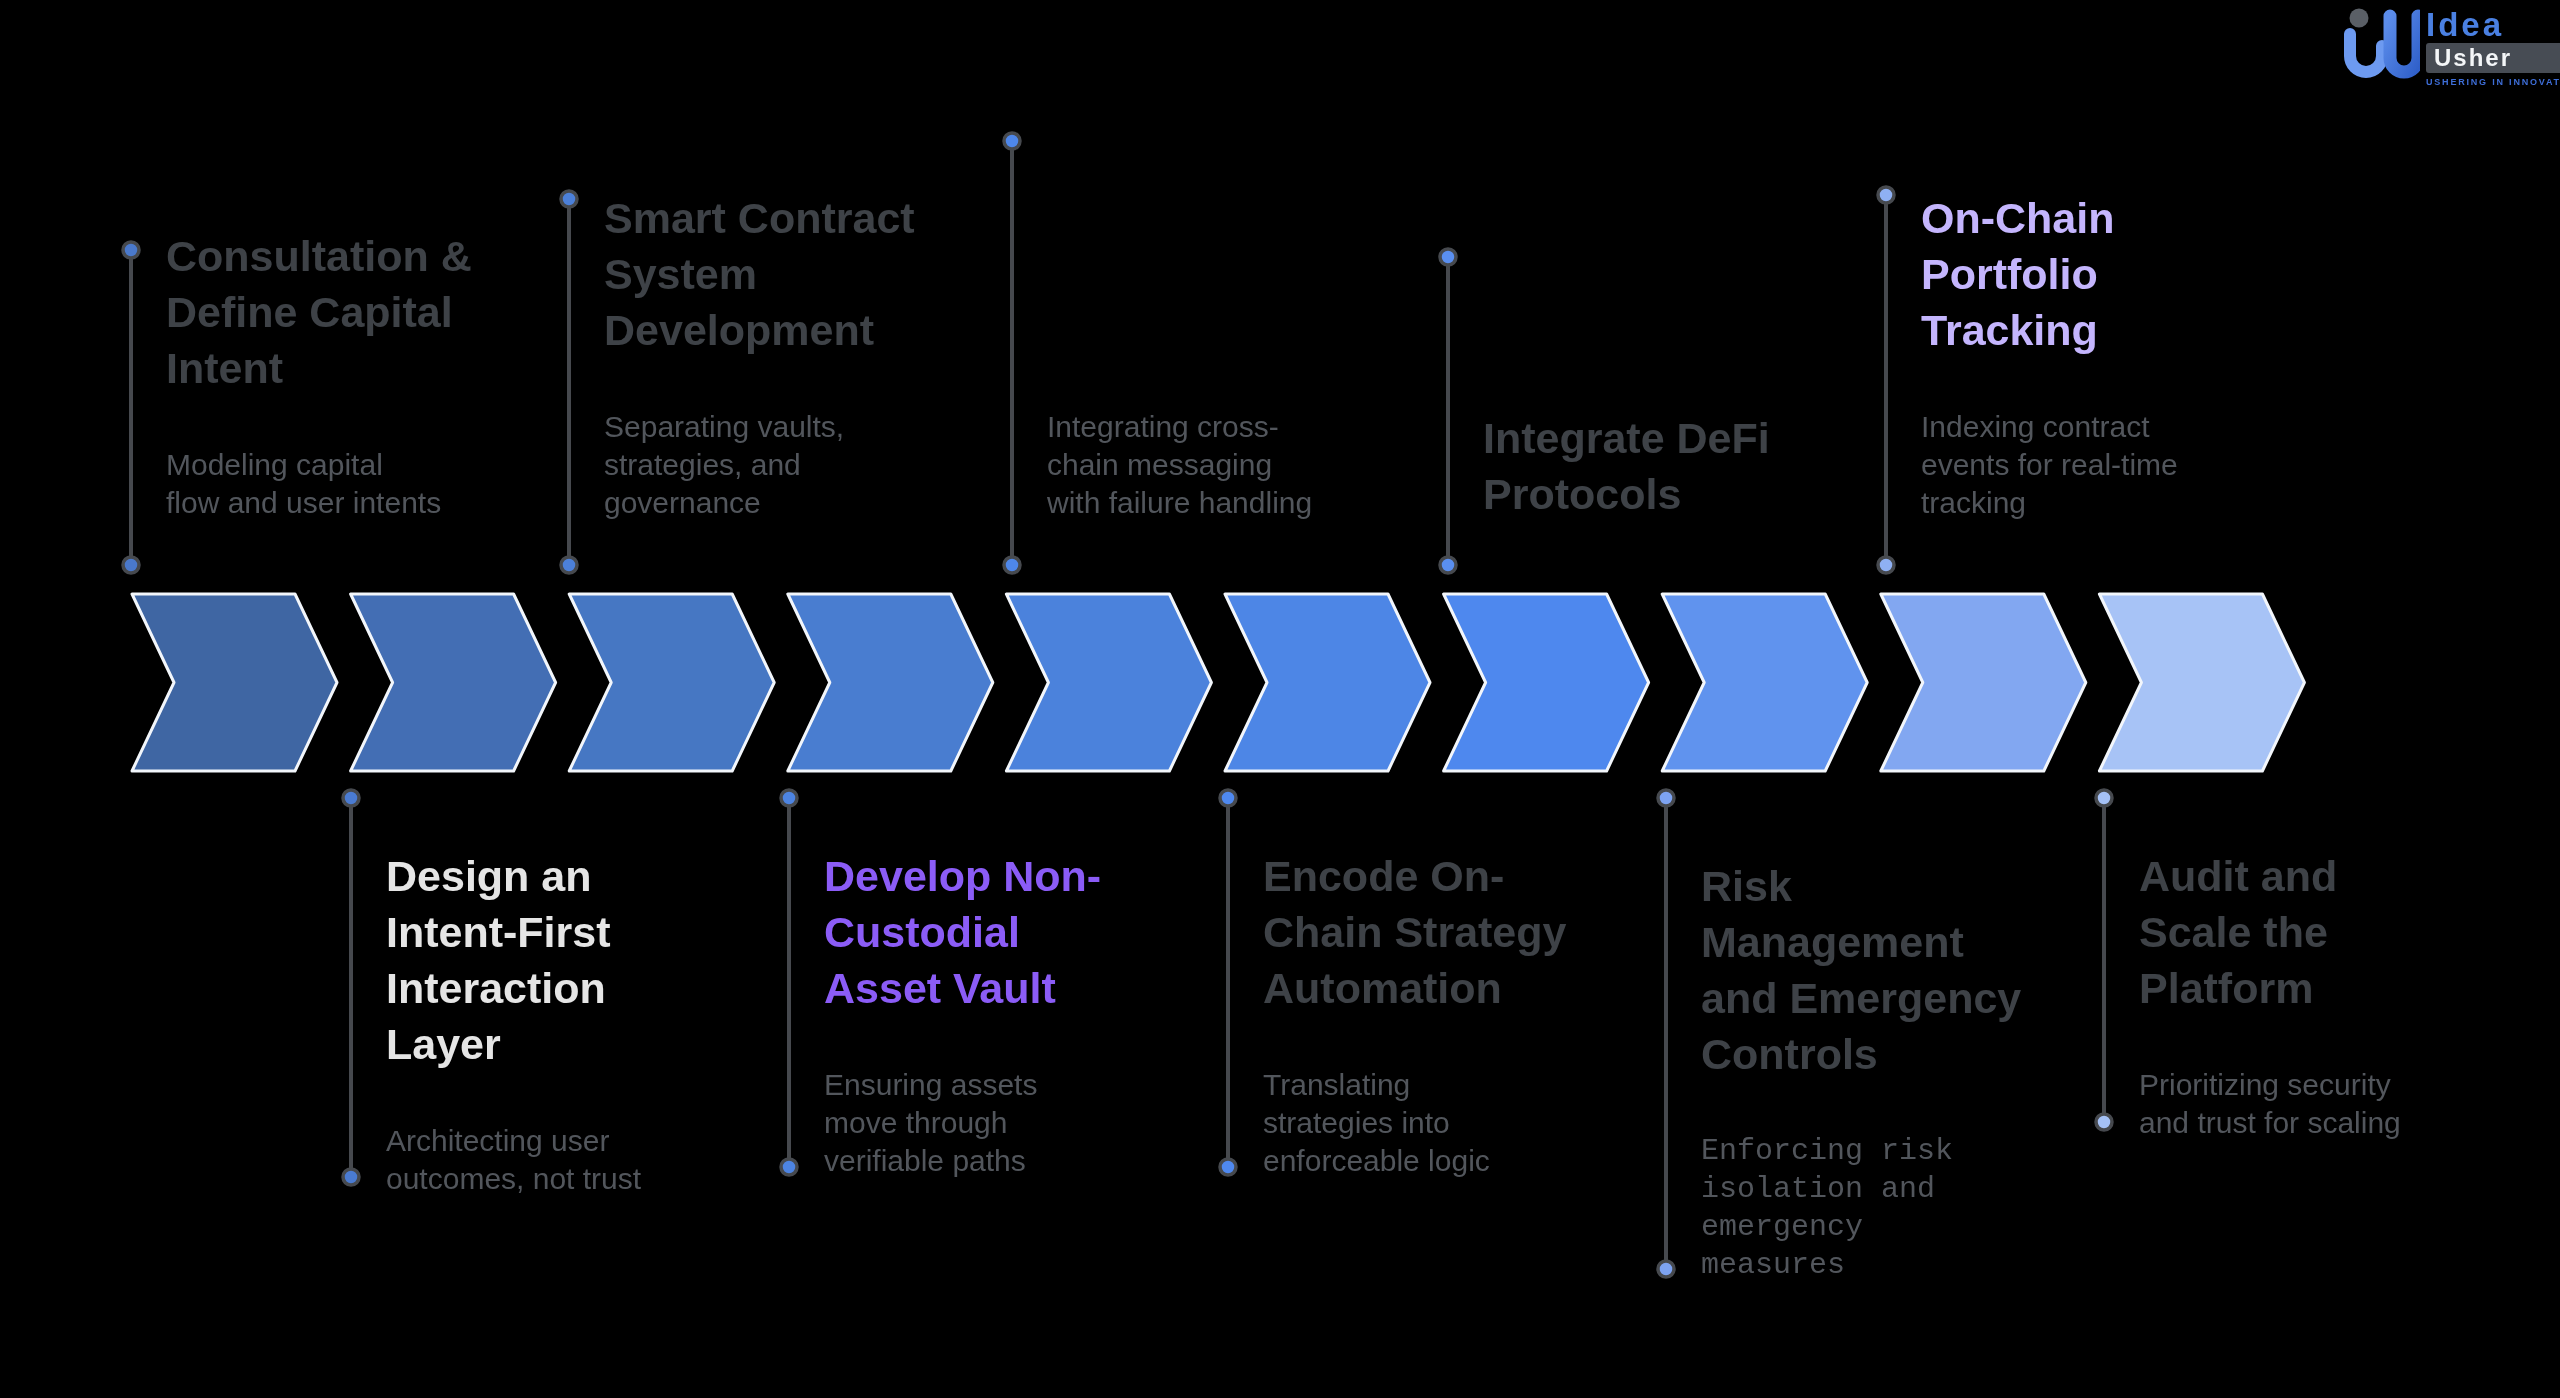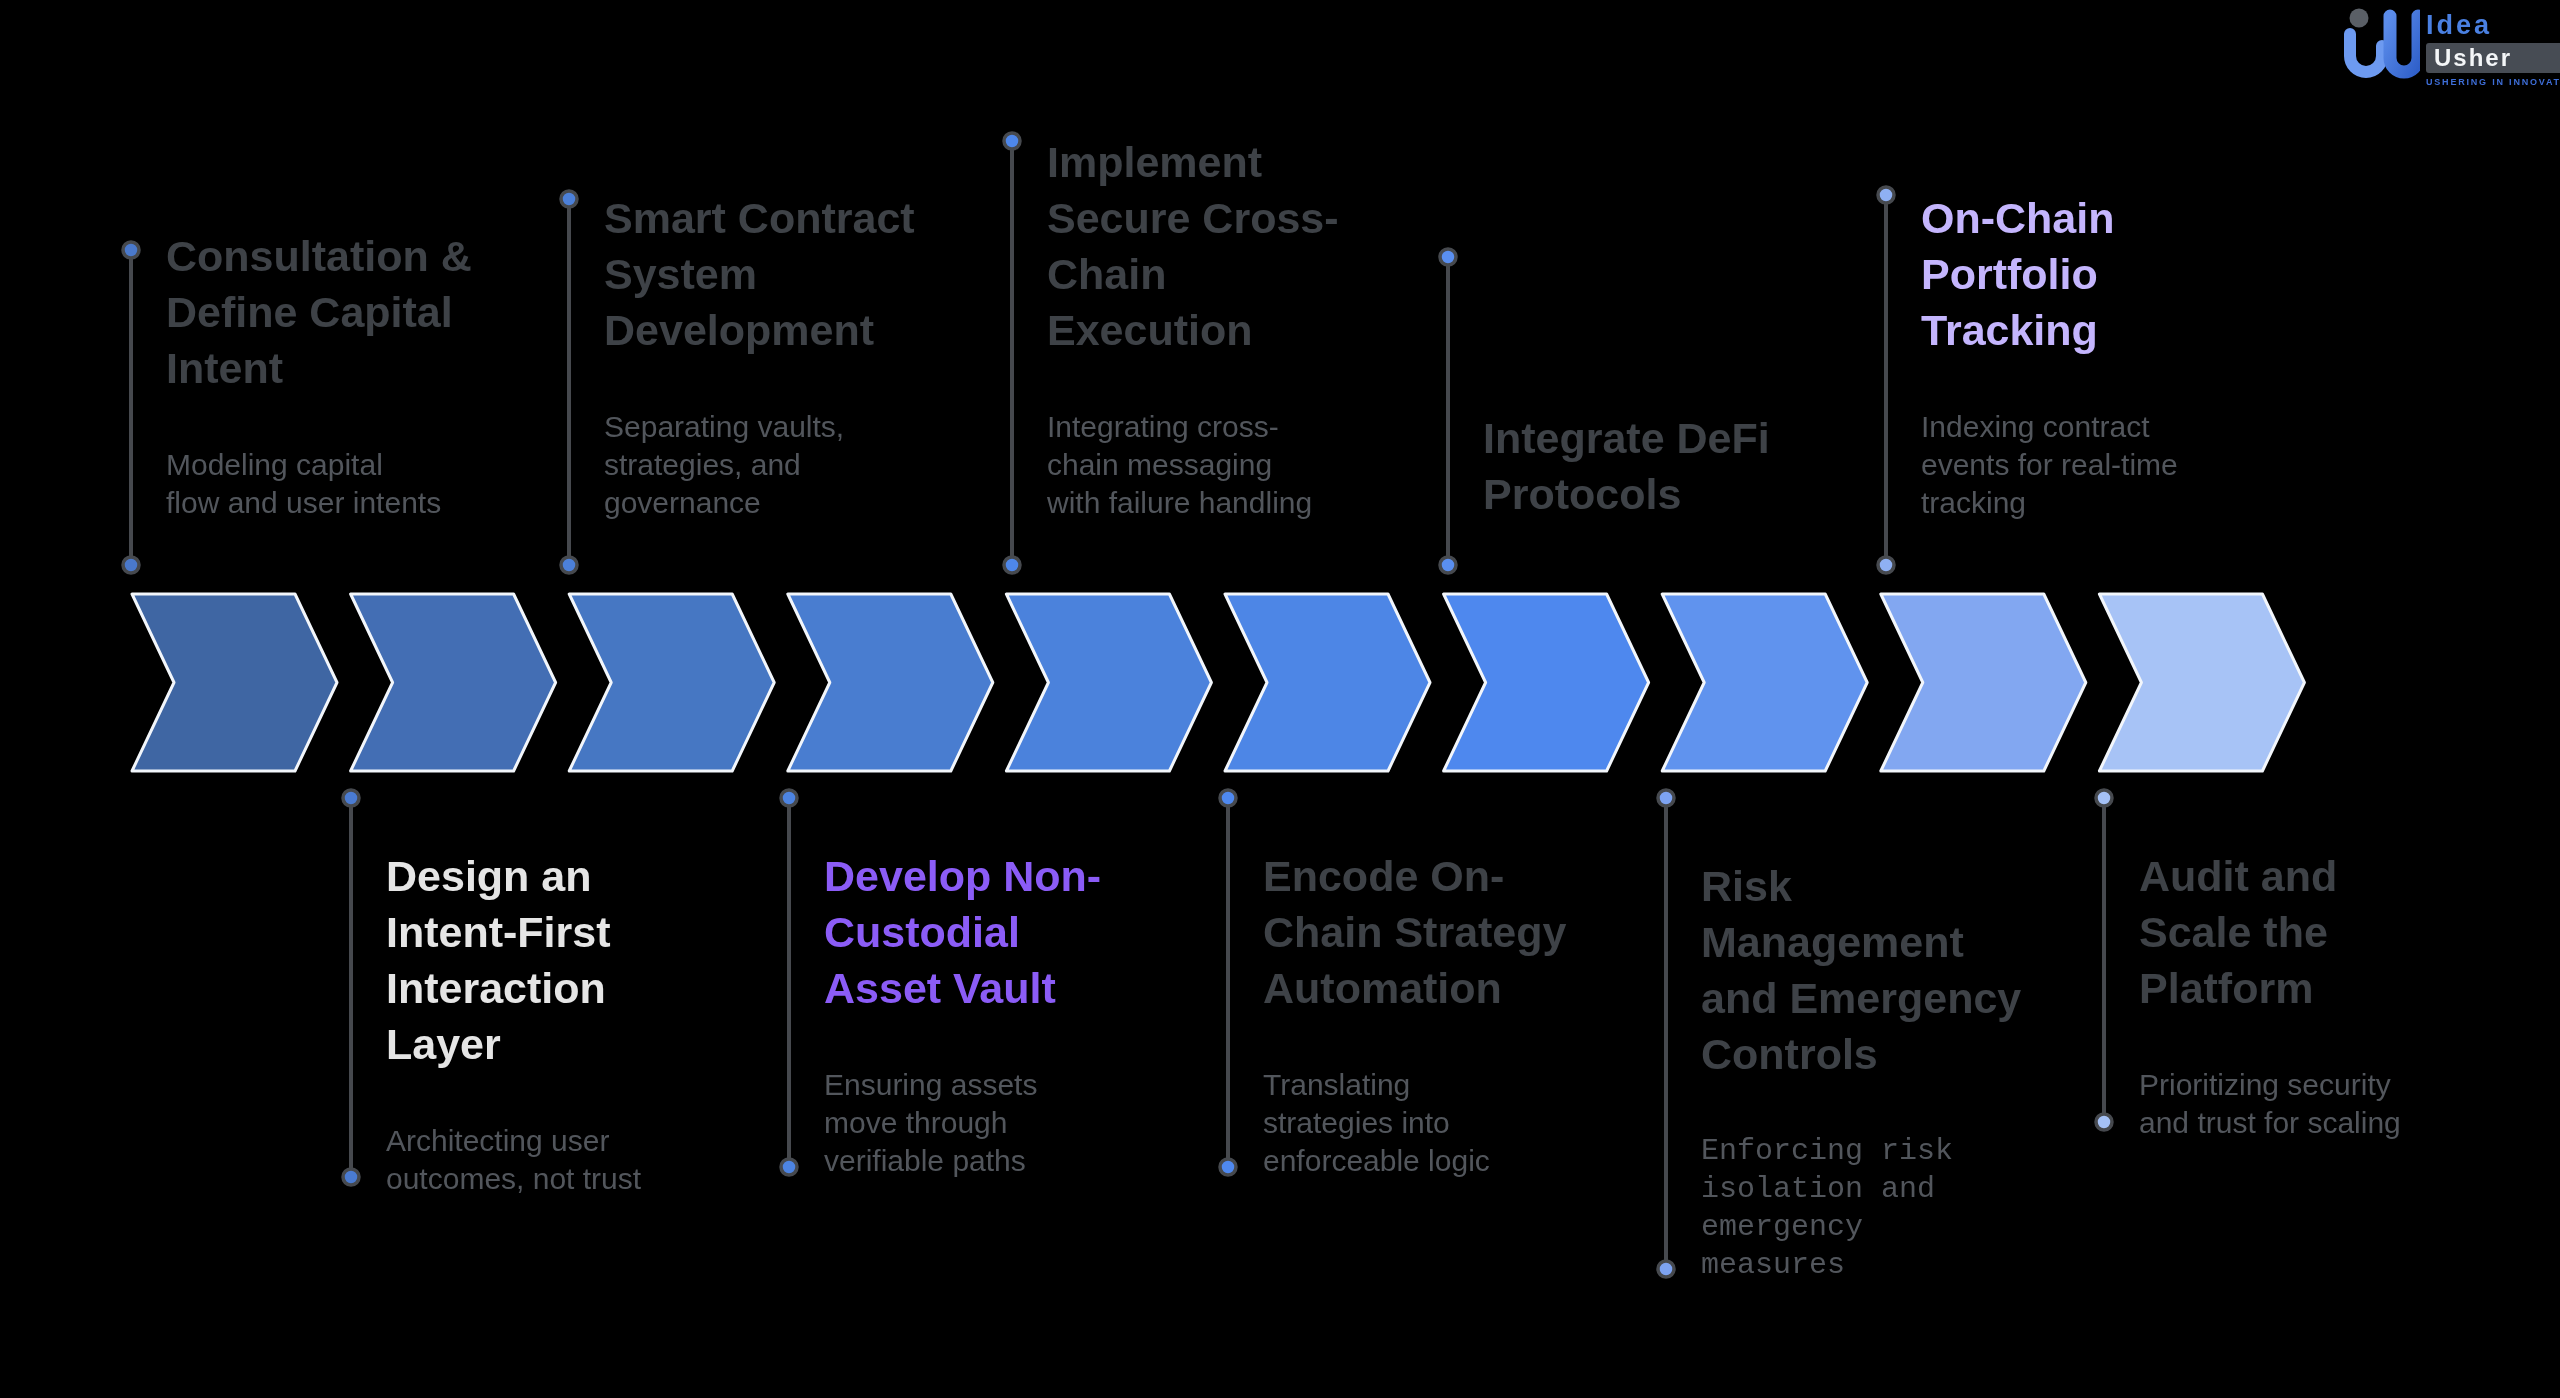--- a/index.html
+++ b/index.html
@@ -38,21 +38,21 @@
   }
   .logo-mark{width:82px;height:96px;flex:0 0 auto;}
   .logo-text{
     margin-left:6px;
     display:flex;
     flex-direction:column;
     align-items:flex-start;
     width:136px;
   }
   .logo-idea{
-    font-size:27px;
+    font-size:33px;
     font-weight:700;
     letter-spacing:3px;
     line-height:30px;
     margin-top:6px;
   }
   .logo-usher{
     font-size:24px;
     font-weight:700;
     letter-spacing:2px;
     line-height:27px;
@@ -127,24 +127,20 @@
     </div>
       <div class="step" style="left: 604px; bottom: 858px;">
       <div class="step-title" style="color: rgb(62, 66, 71);">Smart Contract
 System
 Development</div>
       <div class="step-desc" style="color: rgb(82, 86, 92);">Separating vaults,
 strategies, and
 governance</div>
     </div>
       <div class="step" style="left: 1047px; bottom: 858px;">
-      <div class="step-title" style="color: rgb(62, 66, 71);">Implement
-Secure Cross-
-Chain
-Execution</div>
       <div class="step-desc" style="color: rgb(82, 86, 92);">Integrating cross-
 chain messaging
 with failure handling</div>
     </div>
       <div class="step" style="left: 1483px; bottom: 858px;">
       <div class="step-title" style="color: rgb(62, 66, 71);">Integrate DeFi
 Protocols</div>
     </div>
       <div class="step" style="left: 1921px; bottom: 858px;">
       <div class="step-title" style="color: #c4b5fd; margin-top: 22px;">On-Chain

